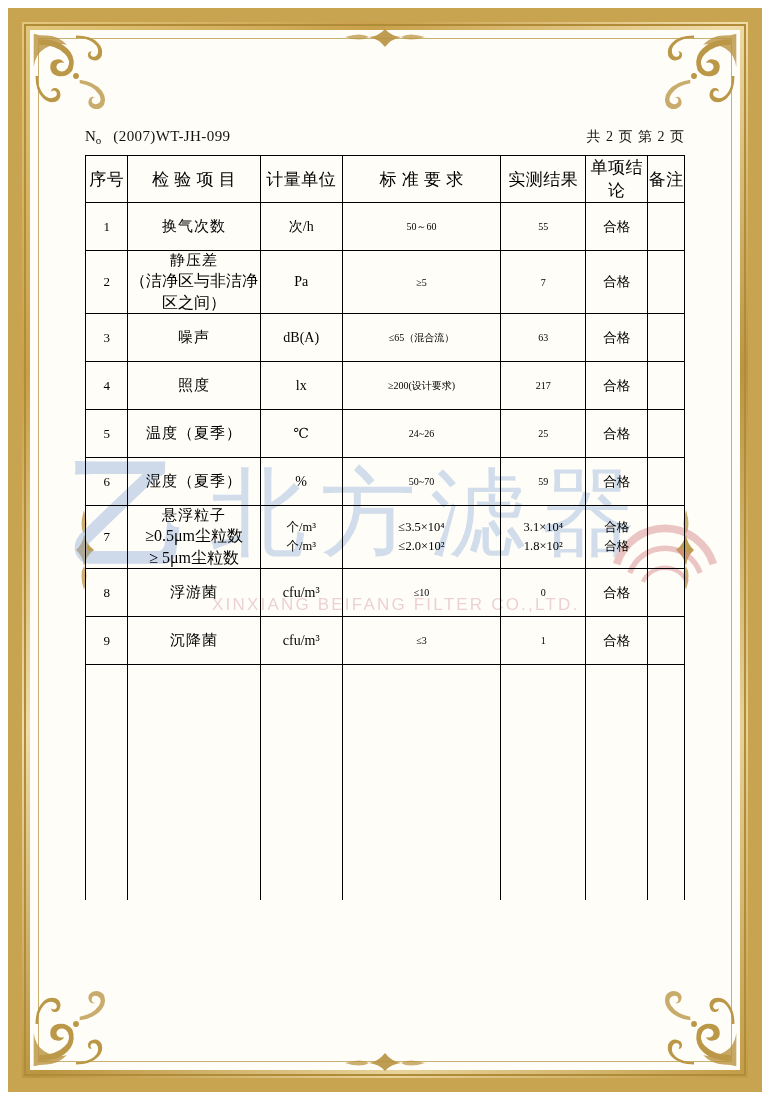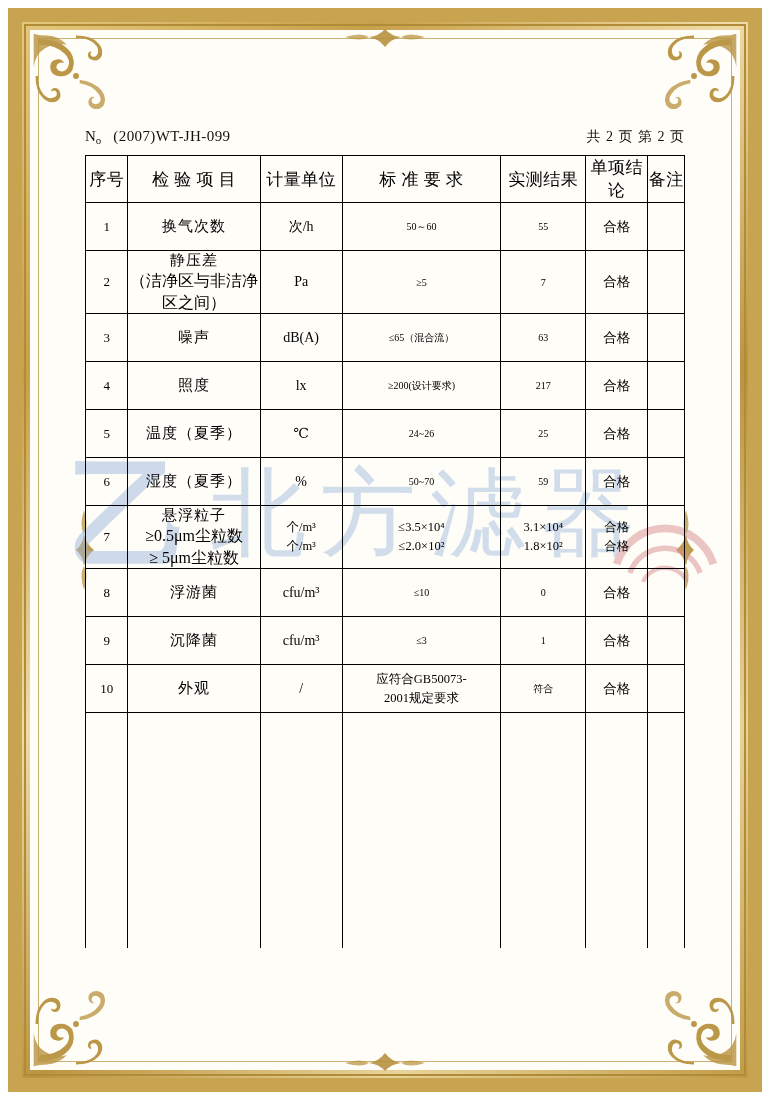--- a/index.html
+++ b/index.html
@@ -276,20 +276,21 @@
     <svg viewBox="0 0 120 26" fill="currentColor">
       <path d="M60 3 Q66 10 76 11 Q66 13 60 21 Q54 13 44 11 Q54 10 60 3 Z"></path>
       <path d="M20 11 Q36 6 44 11 Q36 16 20 11 Z" opacity=".8"></path>
       <path d="M100 11 Q84 6 76 11 Q84 16 100 11 Z" opacity=".8"></path>
     </svg>
   </div>
 
   <div class="watermark">
     <div class="wm-logo">乙</div>
     <div class="wm-cn">北方滤器</div>
+    <div class="wm-en">XINXIANG BEIFANG FILTER CO.,LTD.</div>
     <svg class="wm-arc" viewBox="0 0 100 100">
       <path d="M6 72 A46 46 0 0 1 94 72" fill="none" stroke="#d98f8f" stroke-width="7"></path>
       <path d="M18 80 A34 34 0 0 1 82 80" fill="none" stroke="#d98f8f" stroke-width="5"></path>
       <path d="M30 88 A22 22 0 0 1 70 88" fill="none" stroke="#d98f8f" stroke-width="4"></path>
     </svg>
   </div>
 
   <div class="content">
 
     <div class="head-row">
@@ -415,32 +416,20 @@
         <tr>
           <td>9</td>
           <td class="item-main">沉降菌</td>
           <td class="unit-txt">cfu/m³</td>
           <td class="std-txt">≤3</td>
           <td class="res-txt">1</td>
           <td class="concl-txt">合格</td>
           <td></td>
         </tr>
 
-        <tr class="tall-row">
-          <td>10</td>
-          <td class="item-main">外观</td>
-          <td class="unit-txt">/</td>
-          <td class="two-line">
-            <span class="ln">应符合GB50073-</span>
-            <span class="ln">2001规定要求</span>
-          </td>
-          <td class="res-txt">符合</td>
-          <td class="concl-txt">合格</td>
-          <td></td>
-        </tr>
 
 
         <tr class="empty-row">
           <td class="open"></td>
           <td class="open"></td>
           <td class="open"></td>
           <td class="open"></td>
           <td class="open"></td>
           <td class="open"></td>
           <td class="open"></td>

